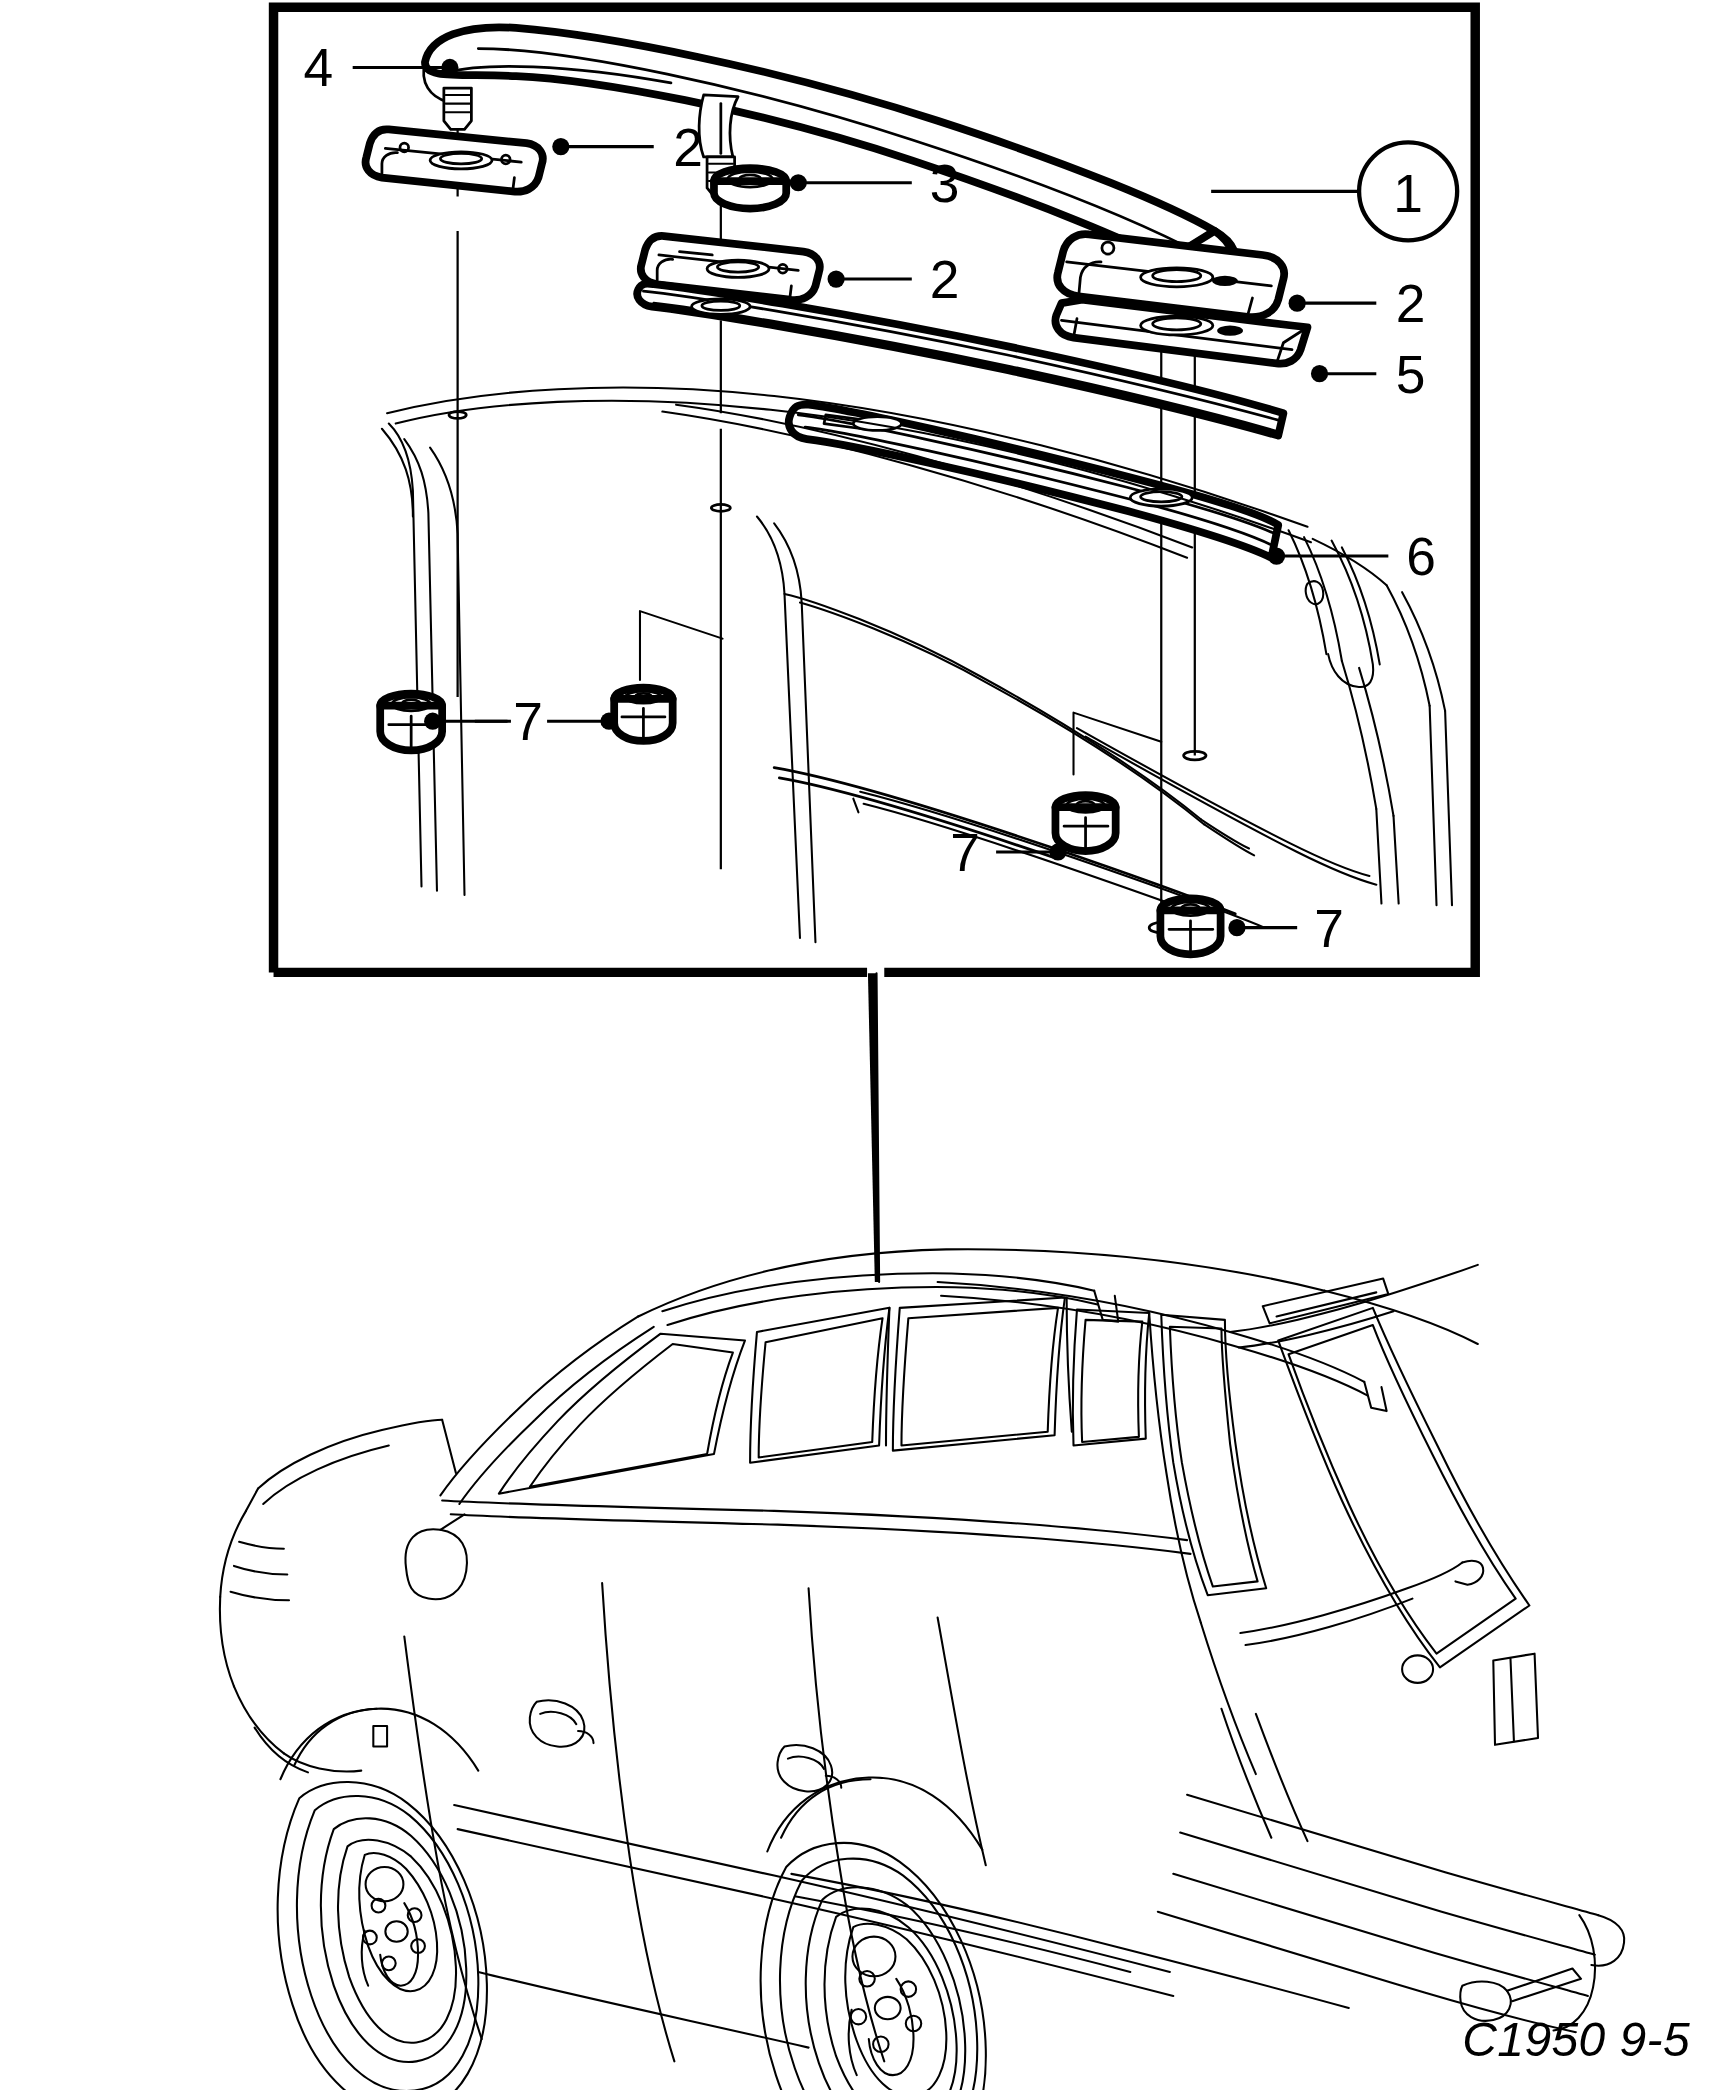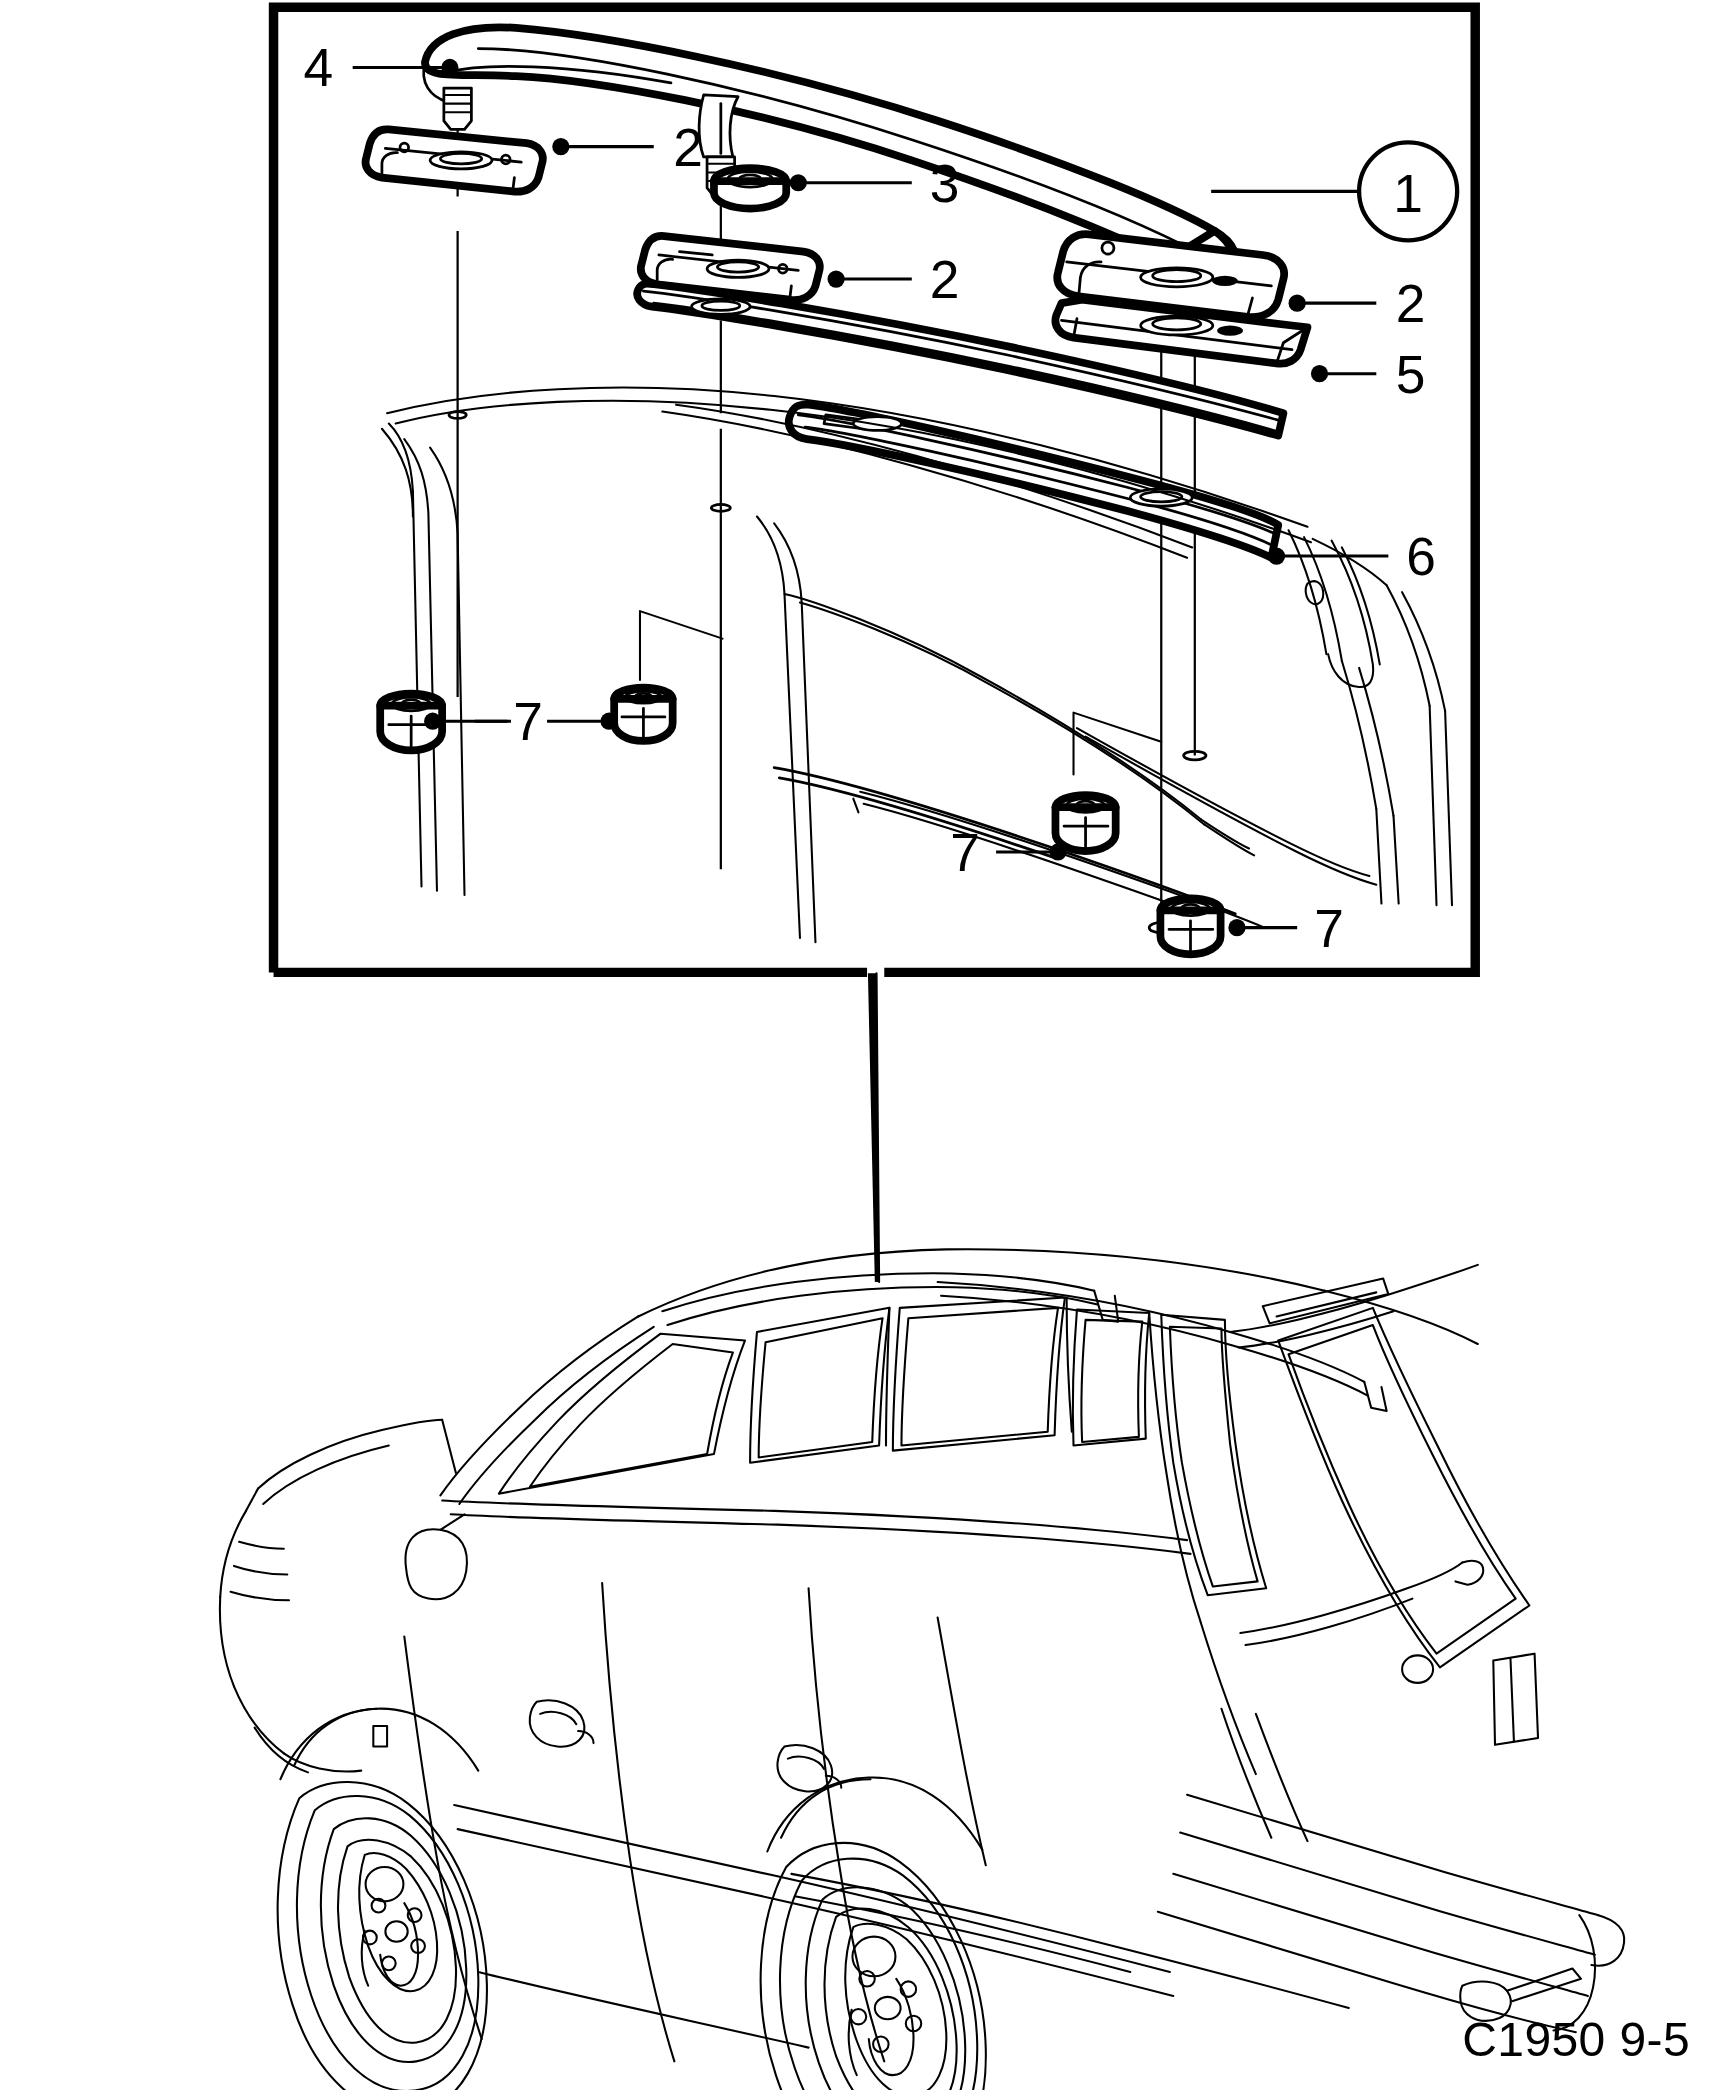--- a/index.html
+++ b/index.html
@@ -29,20 +29,21 @@
   }
   .figure-code {
     position: absolute;
     right: 45px;
     bottom: 24px;
     font-family: "Liberation Sans", sans-serif;
     font-size: 48px;
     color: #000;
     letter-spacing: 0.4px;
     white-space: nowrap;
+    font-style: italic;
   }
   .ln  { fill: none; stroke: #000; stroke-width: 3.2; stroke-linecap: round; stroke-linejoin: round; }
   .thn { fill: none; stroke: #000; stroke-width: 2.4; stroke-linecap: round; stroke-linejoin: round; }
   .lead{ fill: none; stroke: #000; stroke-width: 3.6; stroke-linecap: butt; }
   .axis{ fill: none; stroke: #000; stroke-width: 2.6; stroke-linecap: butt; }
   .fillw { fill: #ffffff; stroke: #000; stroke-width: 9; stroke-linejoin: round; }
   .fillw-t { fill: #ffffff; stroke: #000; stroke-width: 3.2; stroke-linejoin: round; }
   .dot { fill: #000; }
   .frame { fill: none; stroke: #000; stroke-width: 11; }
   .solidblk { fill: #000; stroke: none; }

